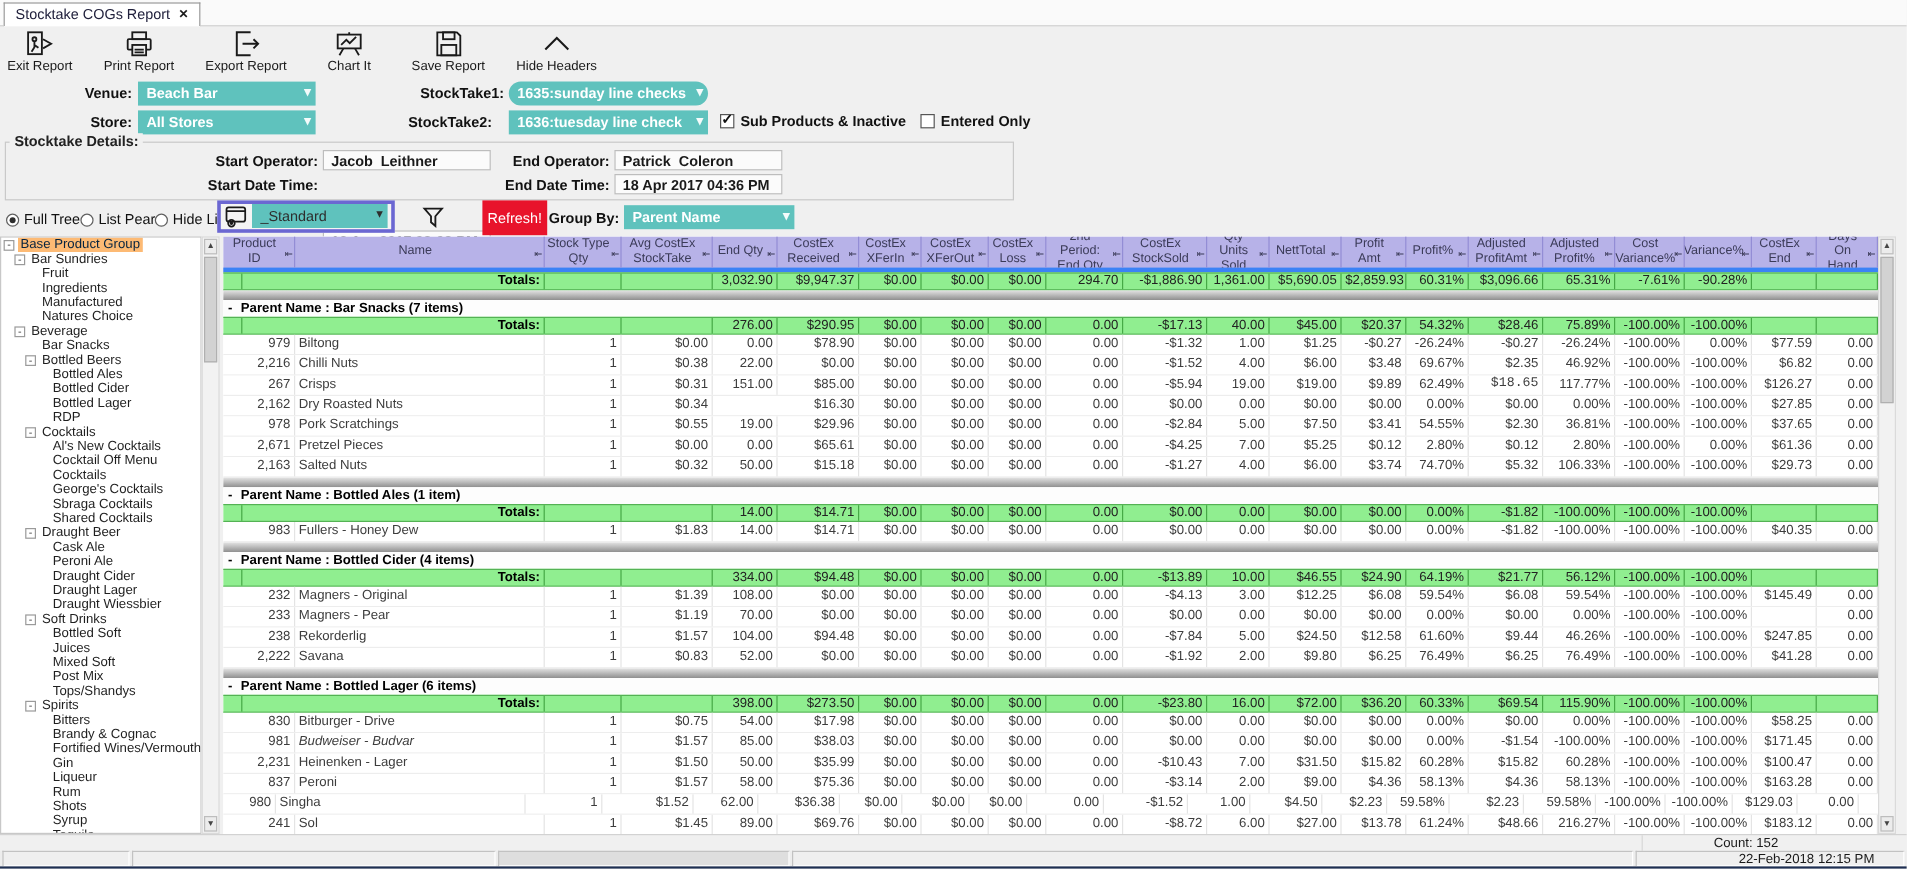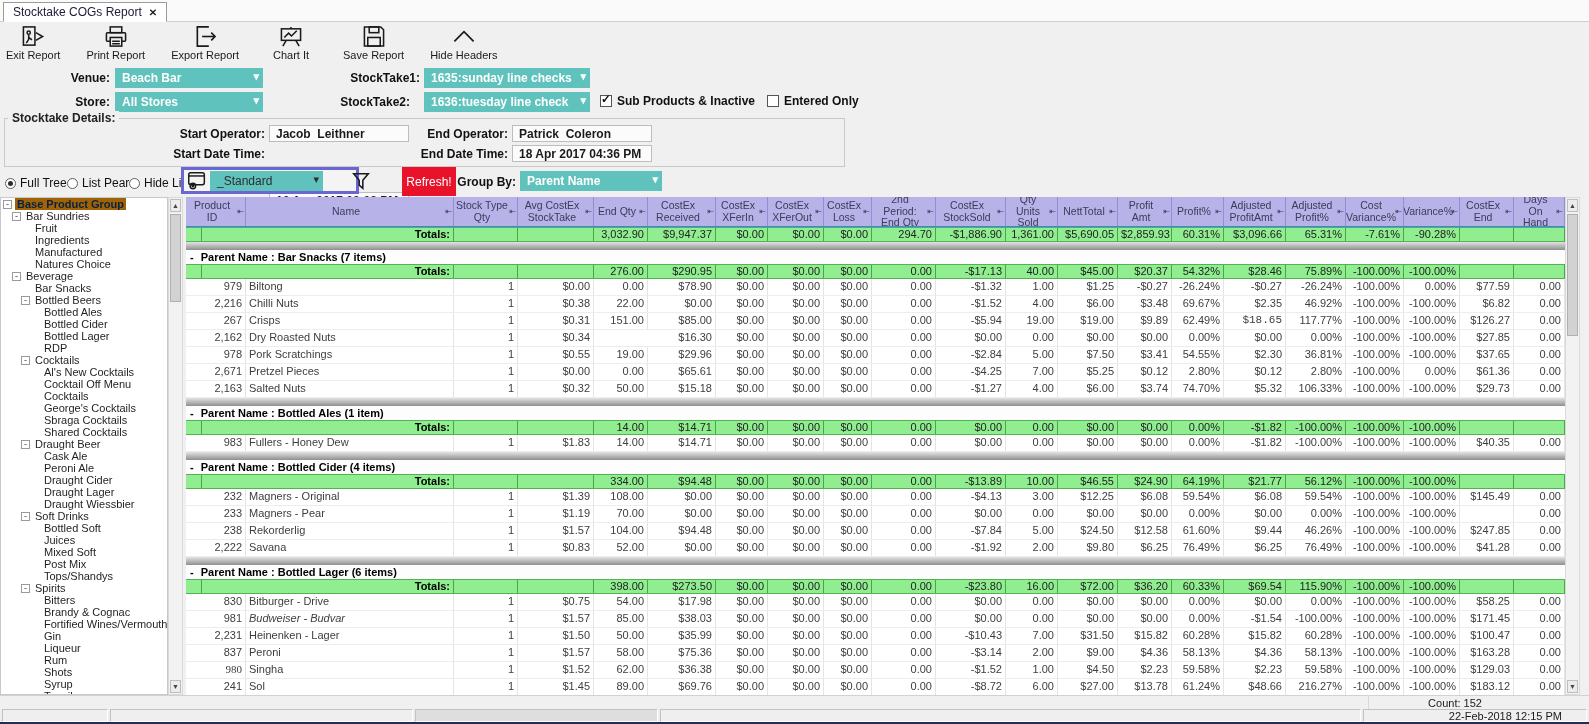--- a/index.html
+++ b/index.html
@@ -32,49 +32,49 @@
 
   .groupbox { position:absolute; left:4px; top:118px; width:841px; height:49px; border:1px solid #c9c9c9; }
   .groupbox-legend { position:absolute; left:8px; top:111px; background:#f0f0f0; padding:0 4px; font-size:12px; font-weight:bold; }
   .field { position:absolute; height:17px; background:#fbfbfb; border:1px solid #bdbdbd; font-size:12px; font-weight:bold;
            color:#1a1a1a; padding:1px 0 0 6px; white-space:pre; overflow:hidden; }
 
   .radio { position:absolute; display:flex; align-items:center; gap:4px; font-size:12px; color:#111; }
   .radio .circ { width:11px; height:11px; border:1px solid #5f5f5f; border-radius:50%; background:#fff; position:relative; }
   .radio.sel .circ::after { content:""; position:absolute; left:2px; top:2px; width:5px; height:5px; border-radius:50%; background:#2d2d2d; }
 
-  .purple-frame { position:absolute; left:181px; top:167px; width:178px; height:27px; border:3px solid #6b67d2; background:#f4f4f4;
-                  display:flex; align-items:center; }
+  .purple-frame { position:absolute; left:181px; top:167px; width:148px; height:27px; border:3px solid #6b67d2; background:#f4f4f4;
+                  display:flex; align-items:flex-start; }
   .purple-frame .ico { width:26px; display:flex; justify-content:center; }
   .purple-frame .combo { position:relative; left:0; top:0; width:113px; }
 
   .funnel { position:absolute; left:351px; top:171px; }
 
   .refresh-btn { position:absolute; left:402px; top:167px; width:54px; height:29px; background:#e8132b; color:#fff;
                  font-size:12px; display:flex; align-items:center; justify-content:center; white-space:nowrap; }
 
   
   .tree { position:absolute; left:0; top:197px; width:168px; height:498px; background:#fff; border:1px solid #c8c8c8; overflow:hidden; }
   .tree-item { height:12px; line-height:12px; font-size:11px; color:#1f1f1f; white-space:nowrap; display:flex; align-items:center; }
   .tree-item .expander { width:9px; height:9px; border:1px solid #9a9a9a; background:#fff; font-size:9px; line-height:7px;
                          text-align:center; color:#444; margin-right:3px; flex:0 0 auto; }
   .tree-item .spacer { width:12px; flex:0 0 auto; }
   .tree-item .tlabel { padding:0 2px; }
-  .tree-item.selected .tlabel { background:#a16207; color:#06233f;font-weight:bold; }
+  .tree-item.selected .tlabel { background:#fdba74; color:#06233f; }
 
   
   .vscroll { position:absolute; top:197px; width:15px; height:498px; background:#f2f2f2; border:1px solid #dadada; }
   .vs-btn { position:absolute; left:1px; width:11px; height:13px; background:#ececec; border:1px solid #bdbdbd;
             font-size:7px; color:#444; display:flex; align-items:center; justify-content:center; }
   .vs-up { top:1px; } .vs-down { bottom:1px; }
   .vs-thumb { position:absolute; left:1px; width:11px; background:#d2d2d2; border:1px solid #b0b0b0; }
 
   
   .grid { position:absolute; left:186px; top:197px; width:1379px; height:498px; background:#fff; overflow:hidden; }
-  .grid-header { display:flex; height:30px; background:#b7b2e8; border-bottom:1px solid #3b82f6; }
+  .grid-header { display:flex; height:30px; background:#b7b2e8; border-bottom:4px solid #3b82f6; }
   .h-cell { position:relative; flex:0 0 auto; border-right:1px solid #938dd5; display:flex; align-items:center; justify-content:center;
             text-align:center; font-size:10.5px; color:#3b3b58; line-height:1.12; padding:0 9px 0 2px; overflow:hidden; }
   .h-cell .sort-glyph { position:absolute; right:1px; top:11px; font-size:8px; color:#3b3b58; }
 
   .grid-row { display:flex; background:#fff; }
   .grid-row.data { height:17px; border-bottom:1px solid #ededed; }
   .cell { flex:0 0 auto; font-size:11px; color:#3d3d3d; padding:1px 3px 0 3px; white-space:nowrap; overflow:hidden;
           border-right:1px solid #e4e4e4; }
   .cell.num { text-align:right; }
   .grid-row.totals { height:15px; background:#90ee90; border-top:1px solid #54b254; border-bottom:1px solid #54b254; }
@@ -177,21 +177,21 @@
       <span class="lbl">Hide Headers</span>
     </div>
   </div>
 
 <div class="flabel" style="left:0;top:71px;width:110px;">Venue:</div>
 <div class="combo" style="left:115px;top:68px;width:148px;">
   <span>Beach Bar</span>
   <span class="arrow">▾</span>
 </div>
 <div class="flabel" style="left:330px;top:71px;width:90px;">StockTake1:</div>
-<div class="combo" style="left:424px;top:68px;width:166px;">
+<div class="combo" style="left:424px;top:68px;width:166px;border-radius:10px;">
   <span>1635:sunday line checks</span>
   <span class="arrow">▾</span>
 </div>
 
 <div class="flabel" style="left:0;top:95px;width:110px;">Store:</div>
 <div class="combo" style="left:115px;top:92px;width:148px;">
   <span>All Stores</span>
   <span class="arrow">▾</span>
 </div>
 <div class="flabel" style="left:320px;top:95px;width:90px;">StockTake2:</div>
@@ -1025,21 +1025,21 @@
       <div class="cell num" style="width: 54px;">$4.36</div>
       <div class="cell num" style="width: 52px;">58.13%</div>
       <div class="cell num" style="width: 62px;">$4.36</div>
       <div class="cell num" style="width: 60px;">58.13%</div>
       <div class="cell num" style="width: 58px;">-100.00%</div>
       <div class="cell num" style="width: 56px;">-100.00%</div>
       <div class="cell num" style="width: 54px;">$163.28</div>
       <div class="cell num" style="width: 51px;">0.00</div>
     </div>
     <div class="grid-row data">
-      <div class="cell num" style="width: 60px; font-family: Liberation Serif, serif;">980</div>
+      <div class="cell num" style="width: 44px;">980</div>
       <div class="cell name" style="width: 208px;">Singha</div>
       <div class="cell num" style="width: 64px;">1</div>
       <div class="cell num" style="width: 76px;">$1.52</div>
       <div class="cell num" style="width: 54px;">62.00</div>
       <div class="cell num" style="width: 68px;">$36.38</div>
       <div class="cell num" style="width: 52px;">$0.00</div>
       <div class="cell num" style="width: 56px;">$0.00</div>
       <div class="cell num" style="width: 48px;">$0.00</div>
       <div class="cell num" style="width: 64px;">0.00</div>
       <div class="cell num" style="width: 70px;">-$1.52</div>

